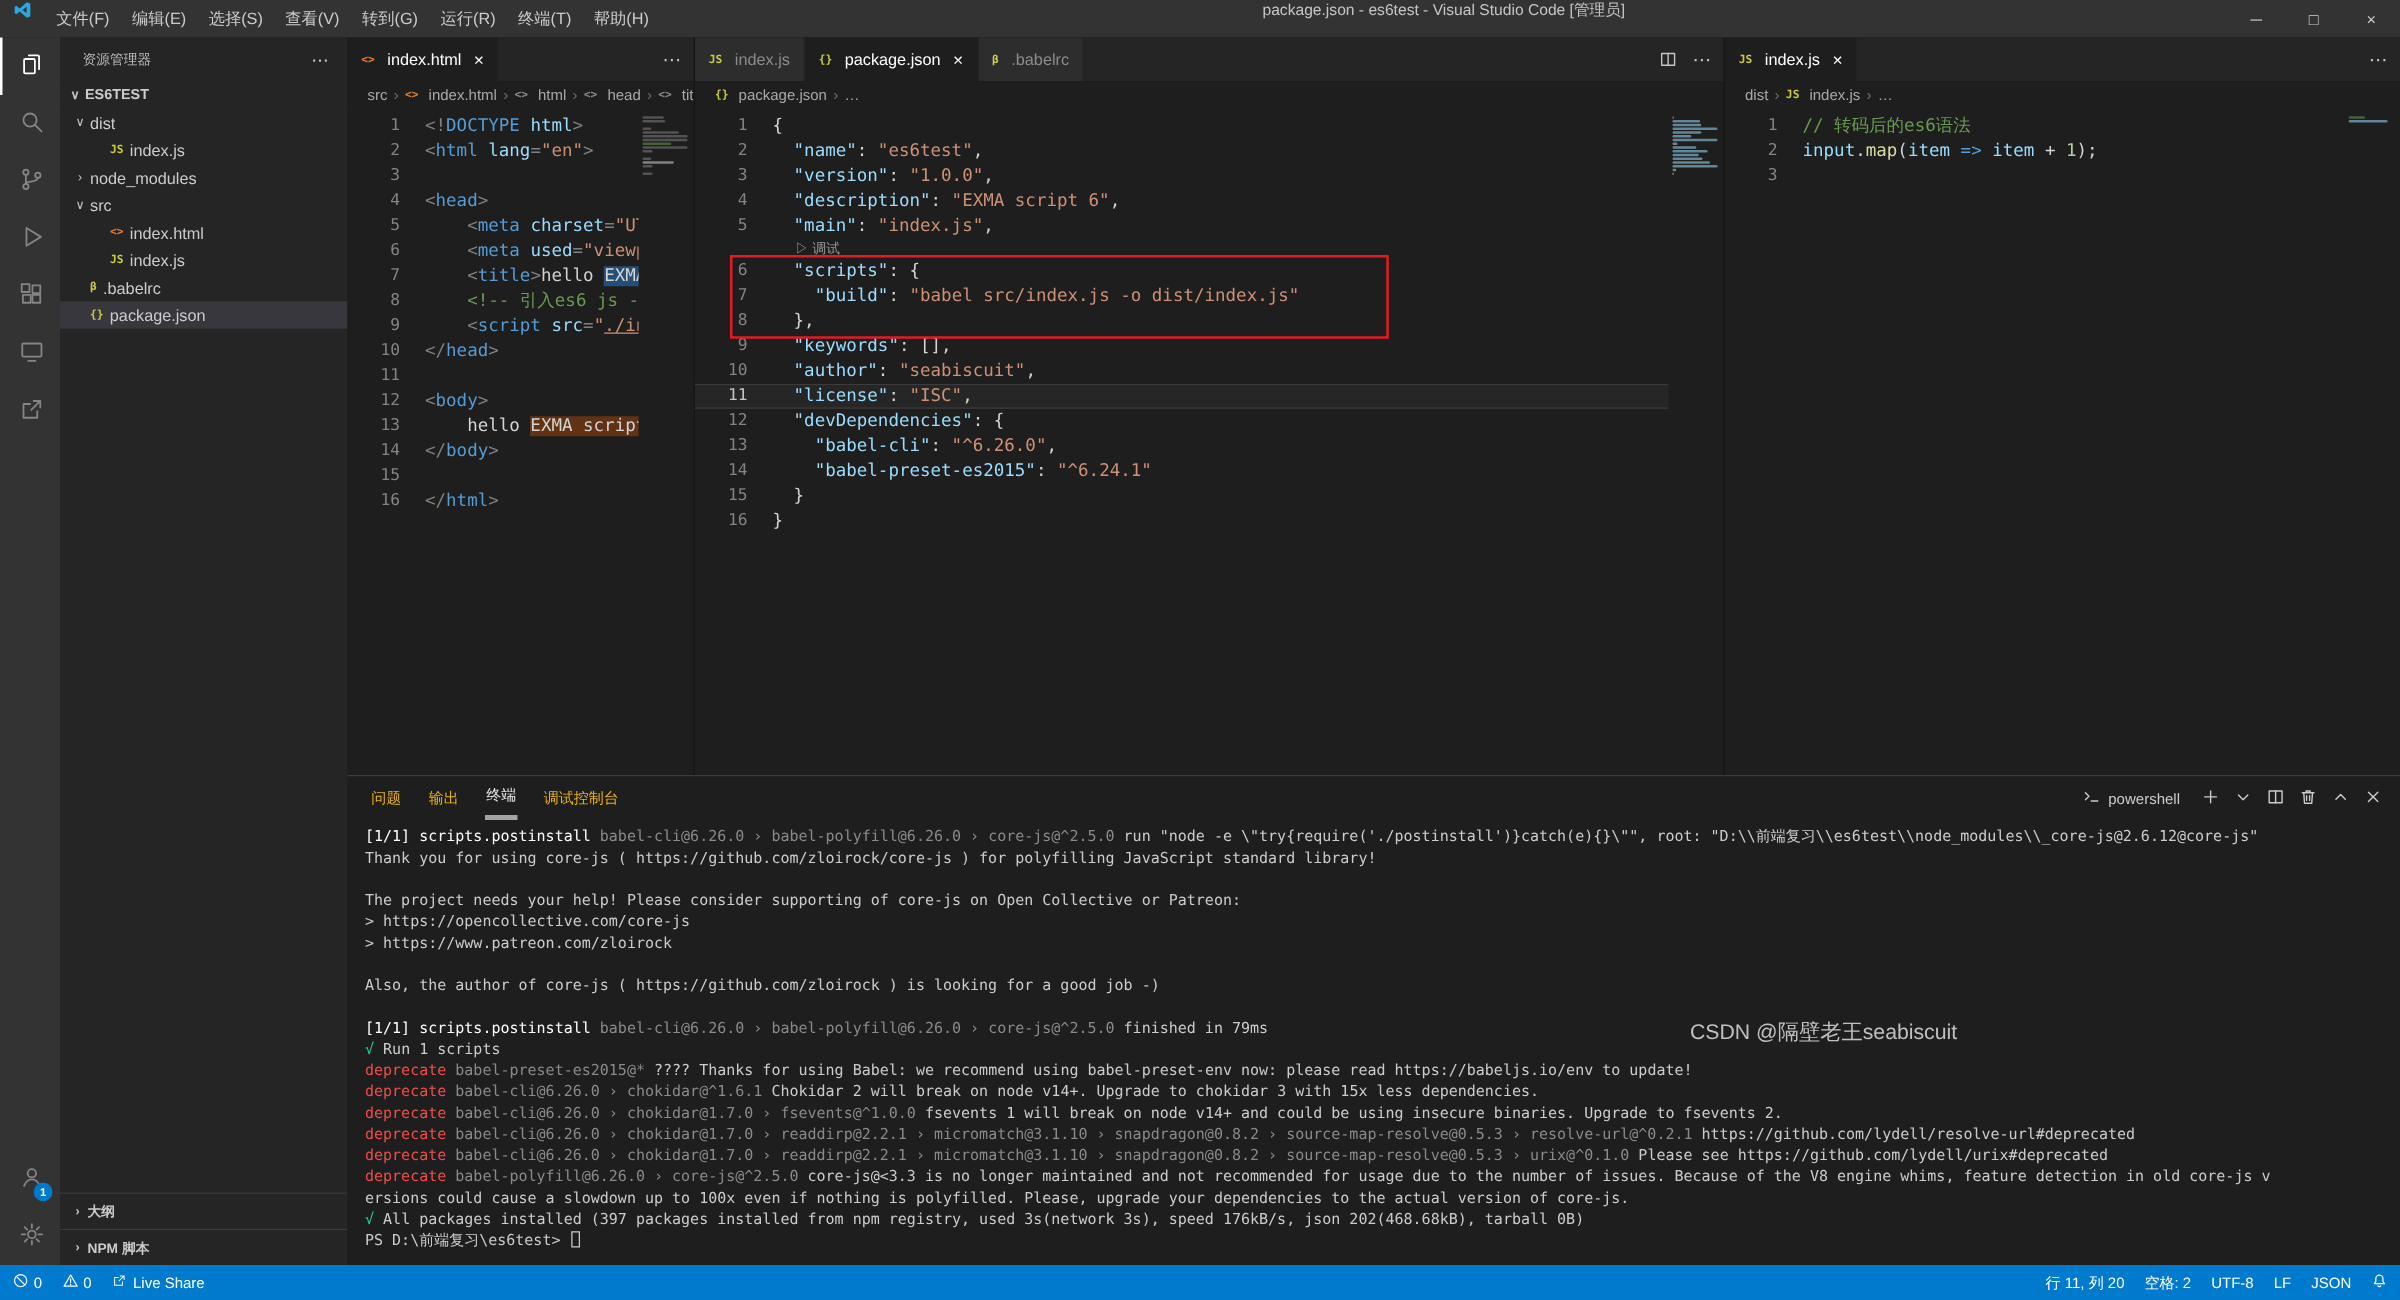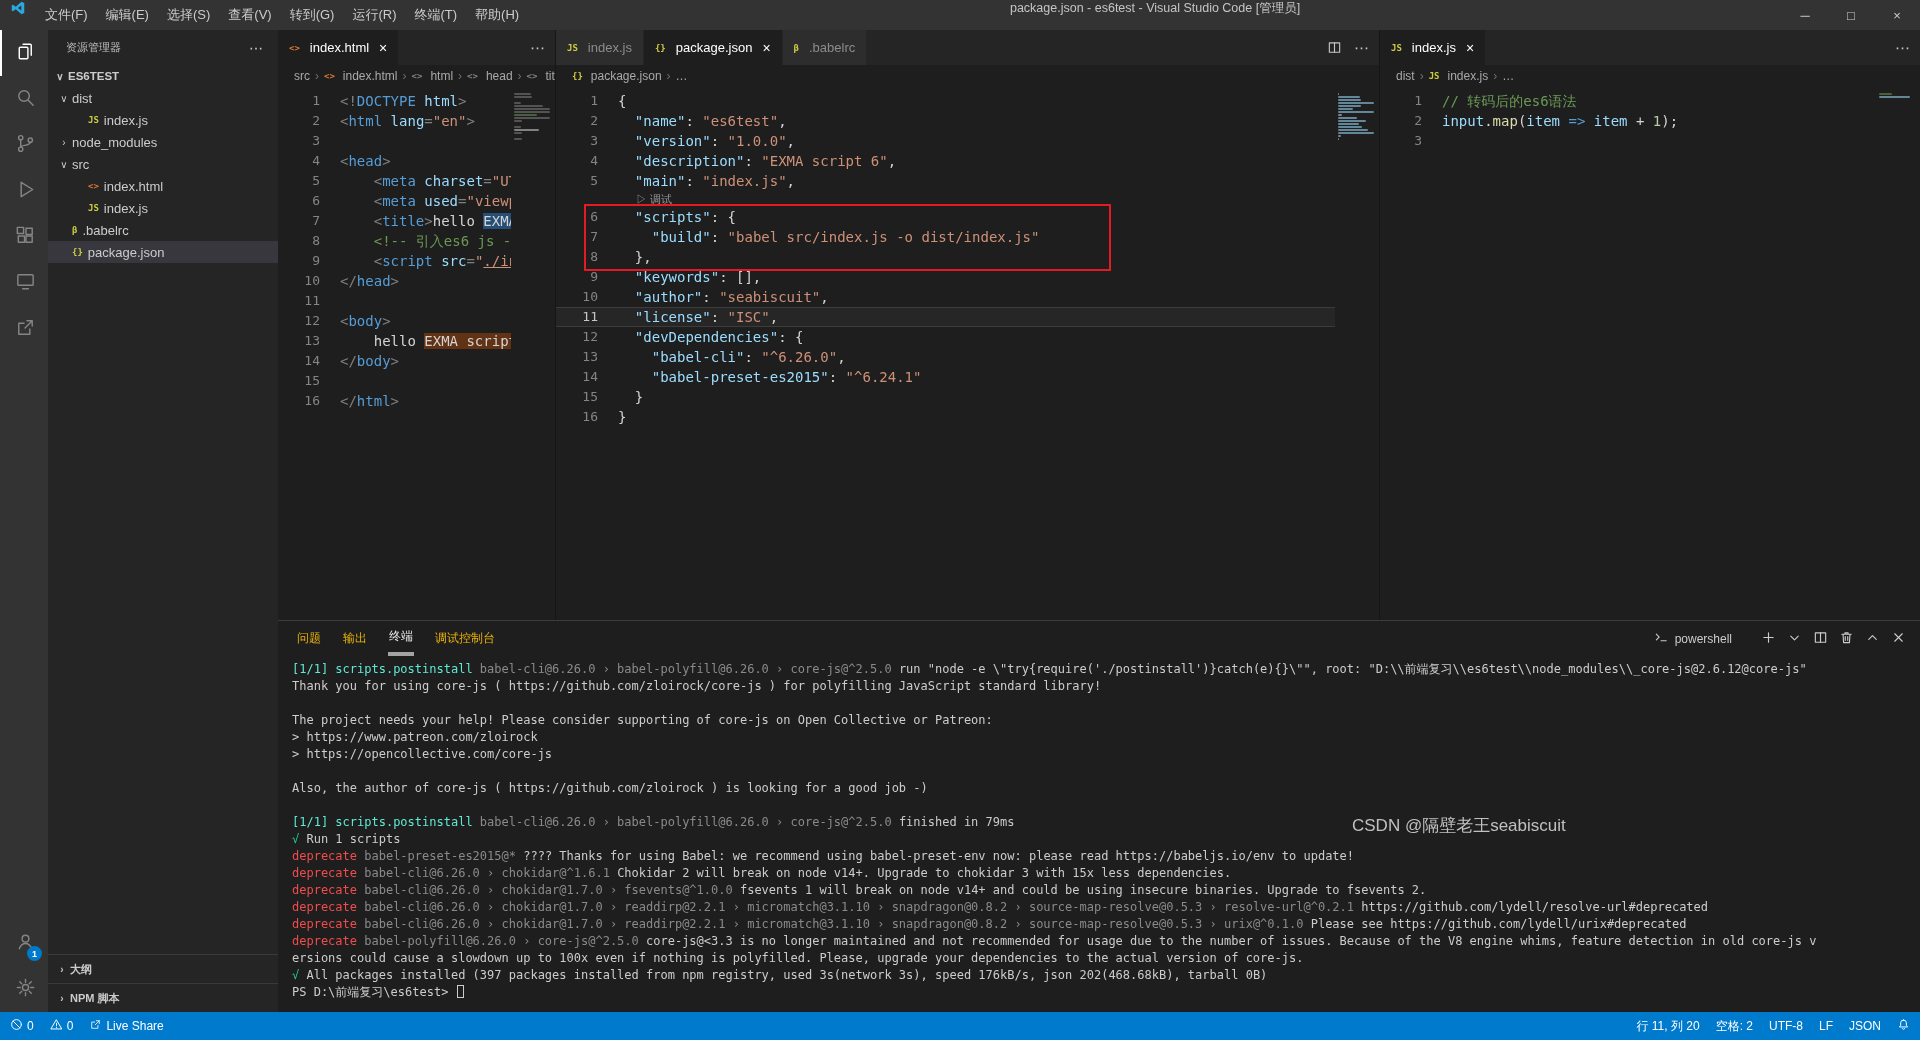--- a/index.html
+++ b/index.html
@@ -66,24 +66,24 @@
 .c-txt{color:#d4d4d4}.c-key{color:#9cdcfe}.c-num{color:#b5cea8}.c-fn{color:#dcdcaa}.c-kw{color:#569cd6}
 .c-sel{background:#264f78}.c-occ{background:#613214}.c-u{text-decoration:underline}
 
 .panel{flex:1;display:flex;flex-direction:column;background:#1e1e1e;border-top:1px solid #3c3c3c;min-height:0}
 .panel-head{height:35px;flex:0 0 35px;display:flex;align-items:center;padding:0 14px 0 18px}
 .ptabs{display:flex;gap:20px;height:100%}
 .ptab{font-size:12px;color:#eab308;display:flex;align-items:center;border-bottom:1px solid transparent;padding:0 1px}
 .ptab.active{color:#e7e7e7;border-bottom:4px solid #a3a3a3}
 .panel-actions{margin-left:auto;display:flex;align-items:center;gap:11px;color:#cccccc}
 .panel-actions svg{width:15px;height:15px}
-.shell{display:flex;align-items:center;gap:6px;font-size:12px;margin-right:18px}
+.shell{display:flex;align-items:center;gap:6px;font-size:12px;margin-right:6px}
 .terminal{flex:1;padding:5px 0 0 14px;font-family:"DejaVu Sans Mono",monospace;font-size:12px;line-height:17px;overflow:hidden}
 .tline{height:17px;white-space:pre}
-.t-w{color:#cccccc}.t-y{color:#5eead4}.t-r{color:#f14c4c}.t-g{color:#23d18b}.t-gy{color:#8a8a8a}
+.t-w{color:#cccccc}.t-y{color:#ffffff}.t-r{color:#f14c4c}.t-g{color:#23d18b}.t-gy{color:#8a8a8a}
 .cursor{display:inline-block;width:7px;height:13px;border:1px solid #cccccc;vertical-align:-2px;margin-left:1px}
 
 .statusbar{flex:0 0 28px;background:#007acc;display:flex;align-items:center;justify-content:space-between;color:#ffffff;font-size:12px;padding:0 10px}
 .sb-group{display:flex;align-items:center;gap:16px}
 .sb-item{display:flex;align-items:center;gap:4px;white-space:nowrap}
 .sb-item svg{width:13px;height:13px}
 
 .watermark{position:absolute;left:1352px;top:814px;z-index:20;font-size:17px;color:rgba(215,215,215,0.88);font-family:"Liberation Sans",sans-serif}
 </style>
 </head>
@@ -446,22 +446,22 @@
               <span class="pa"><svg viewBox="0 0 16 16" fill="none" stroke="currentColor" stroke-width="1.2" stroke-linecap="round" stroke-linejoin="round">
                   <path d="M4 4l8 8M12 4l-8 8"></path>
                 </svg></span>
             </div>
         </div>
         <div class="terminal" id="terminal">
             <div class="tline"><span class="t-y">[1/1] scripts.postinstall </span><span class="t-gy">babel-cli@6.26.0 › babel-polyfill@6.26.0 › core-js@^2.5.0 </span><span class="t-w">run "node -e \"try{require('./postinstall')}catch(e){}\"", root: "D:\\前端复习\\es6test\\node_modules\\_core-js@2.6.12@core-js"</span></div>
             <div class="tline"><span class="t-w">Thank you for using core-js ( https://github.com/zloirock/core-js ) for polyfilling JavaScript standard library!</span></div>
             <div class="tline"></div>
             <div class="tline"><span class="t-w">The project needs your help! Please consider supporting of core-js on Open Collective or Patreon: </span></div>
+            <div class="tline"><span class="t-w">&gt; https://opencollective.com/core-js </span></div>
             <div class="tline"><span class="t-w">&gt; https://www.patreon.com/zloirock </span></div>
-            <div class="tline"><span class="t-w">&gt; https://opencollective.com/core-js </span></div>
             <div class="tline"></div>
             <div class="tline"><span class="t-w">Also, the author of core-js ( https://github.com/zloirock ) is looking for a good job -)</span></div>
             <div class="tline"></div>
             <div class="tline"><span class="t-y">[1/1] scripts.postinstall </span><span class="t-gy">babel-cli@6.26.0 › babel-polyfill@6.26.0 › core-js@^2.5.0 </span><span class="t-w">finished in 79ms</span></div>
             <div class="tline"><span class="t-g">√ </span><span class="t-w">Run 1 scripts</span></div>
             <div class="tline"><span class="t-r">deprecate </span><span class="t-gy">babel-preset-es2015@* </span><span class="t-w">???? Thanks for using Babel: we recommend using babel-preset-env now: please read https://babeljs.io/env to update!</span></div>
             <div class="tline"><span class="t-r">deprecate </span><span class="t-gy">babel-cli@6.26.0 › chokidar@^1.6.1 </span><span class="t-w">Chokidar 2 will break on node v14+. Upgrade to chokidar 3 with 15x less dependencies.</span></div>
             <div class="tline"><span class="t-r">deprecate </span><span class="t-gy">babel-cli@6.26.0 › chokidar@1.7.0 › fsevents@^1.0.0 </span><span class="t-w">fsevents 1 will break on node v14+ and could be using insecure binaries. Upgrade to fsevents 2.</span></div>
             <div class="tline"><span class="t-r">deprecate </span><span class="t-gy">babel-cli@6.26.0 › chokidar@1.7.0 › readdirp@2.2.1 › micromatch@3.1.10 › snapdragon@0.8.2 › source-map-resolve@0.5.3 › resolve-url@^0.2.1 </span><span class="t-w">https://github.com/lydell/resolve-url#deprecated</span></div>
             <div class="tline"><span class="t-r">deprecate </span><span class="t-gy">babel-cli@6.26.0 › chokidar@1.7.0 › readdirp@2.2.1 › micromatch@3.1.10 › snapdragon@0.8.2 › source-map-resolve@0.5.3 › urix@^0.1.0 </span><span class="t-w">Please see https://github.com/lydell/urix#deprecated</span></div>

